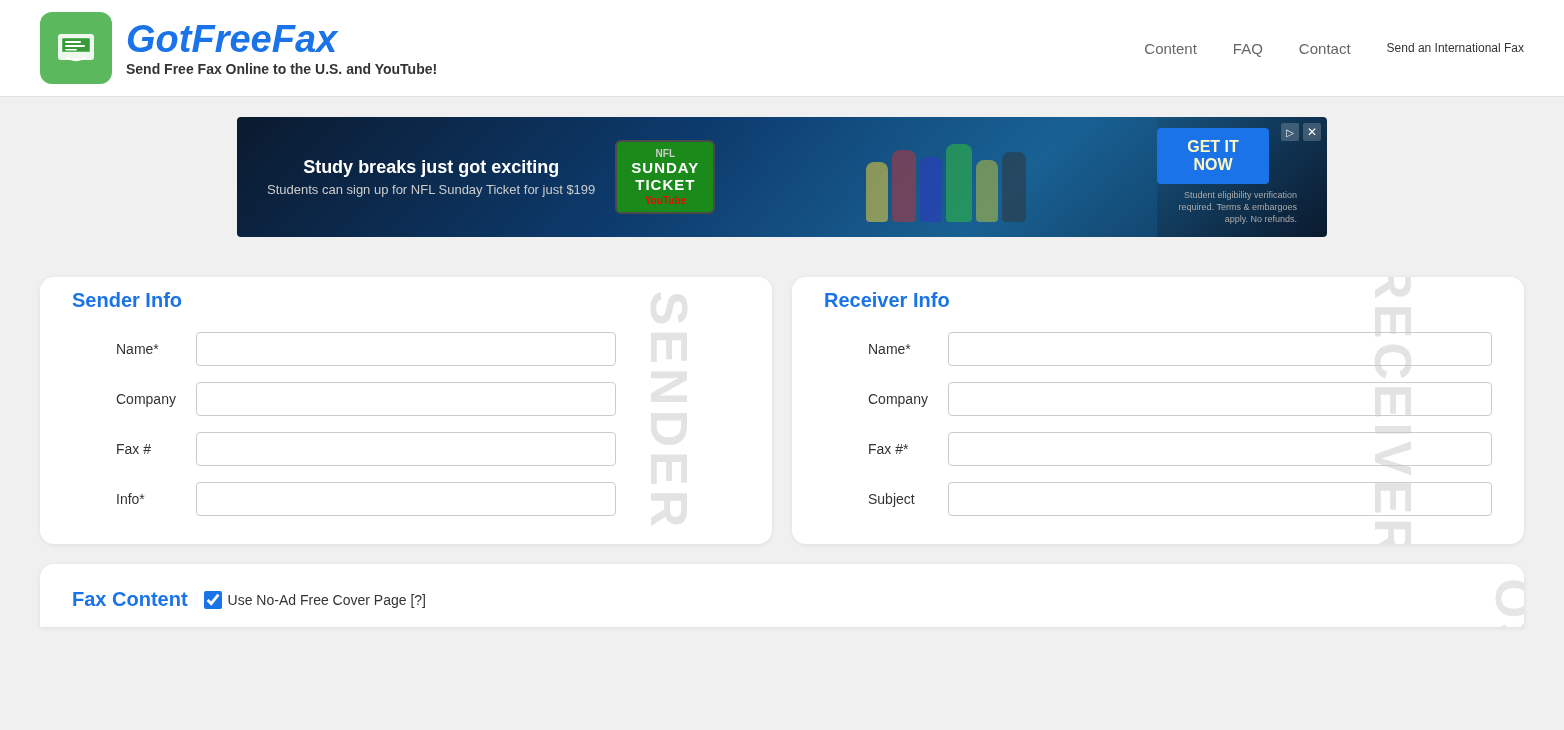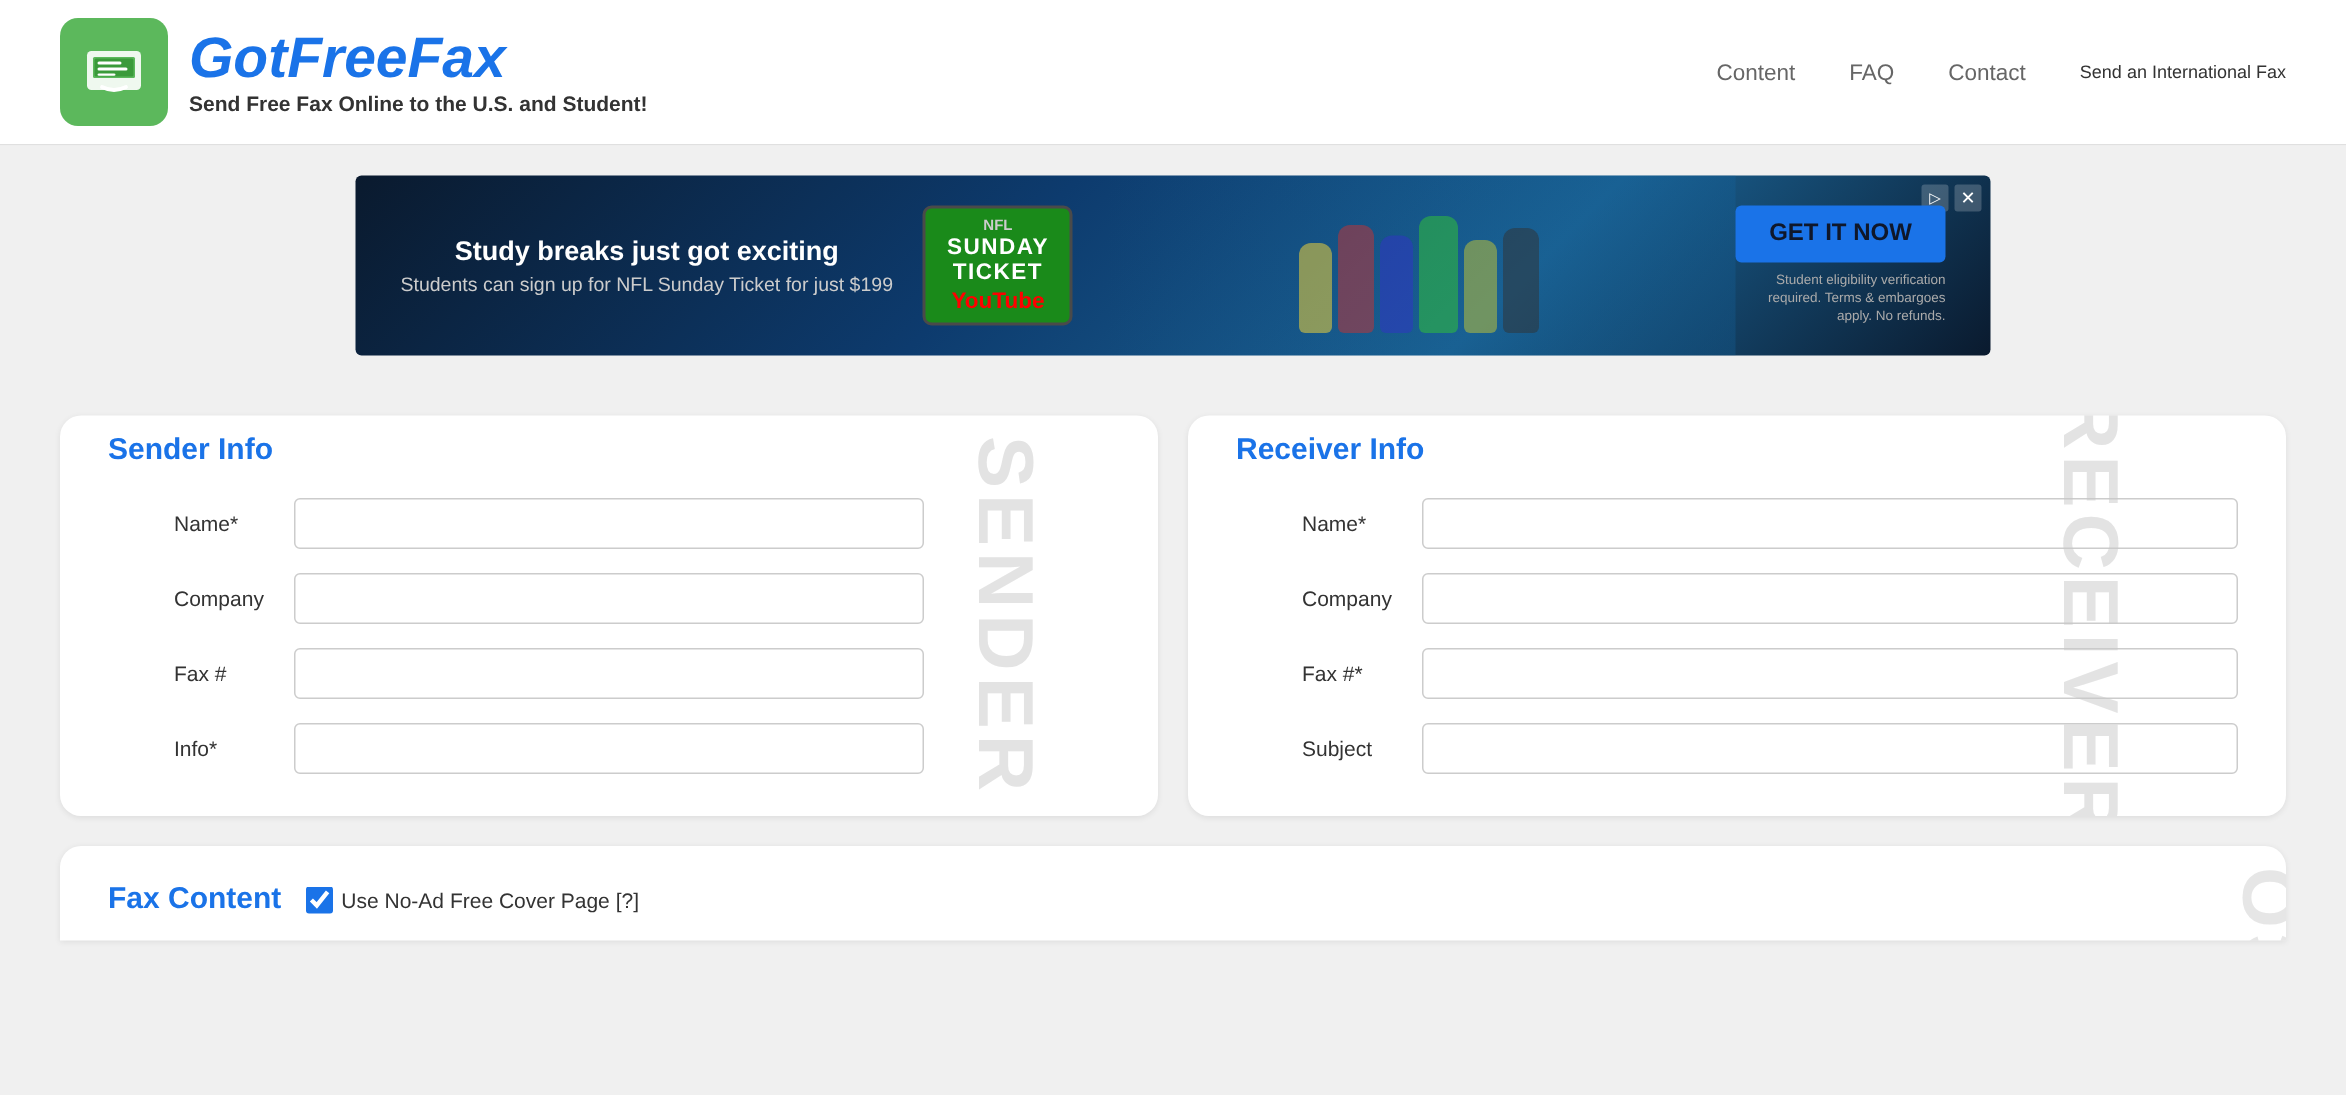--- a/index.html
+++ b/index.html
@@ -134,30 +134,30 @@
       height: 100%;
       position: relative;
     }
     .ad-cta-area {
       text-align: right;
       z-index: 2;
       flex-shrink: 0;
     }
     .ad-cta-btn {
       background: #1a73e8;
-      color: #0f172a;
+      color: #fef9c3;
       font-size: 16px;
       font-weight: bold;
       padding: 10px 20px;
       border-radius: 4px;
       border: none;
       cursor: pointer;
       display: block;
       margin-bottom: 6px;
-      width: 140px;
+      width: 112px;
     }
     .ad-cta-fine {
       font-size: 9px;
       color: #aaa;
       max-width: 140px;
       line-height: 1.3;
     }
     .ad-close-btn {
       position: absolute;
       top: 6px;
@@ -323,41 +323,41 @@
 
         <rect x="13" y="17" width="16" height="2" rx="1" fill="white"></rect>
         <rect x="13" y="21" width="20" height="2" rx="1" fill="white"></rect>
         <rect x="13" y="25" width="12" height="1.5" rx="1" fill="white"></rect>
 
         <path d="M16 34 Q24 38 32 34" stroke="white" stroke-width="2.5" fill="none" stroke-linecap="round"></path>
       </svg>
     </div>
     <div class="logo-text-block">
       <span class="logo-title">GotFreeFax</span>
-      <span class="logo-subtitle">Send Free Fax Online to the U.S. and Student!</span>
+      <span class="logo-subtitle">Send Free Fax Online to the U.S. and YouTube!</span>
     </div>
   </div>
   <nav class="header-nav">
     <a class="nav-link">Content</a>
     <a class="nav-link">FAQ</a>
     <a class="nav-link">Contact</a>
     <a class="nav-link nav-link-intl">Send an International Fax</a>
   </nav>
 </header>
 
 <div class="ad-section">
   <div class="ad-banner">
     <div class="ad-content-left">
       <div class="ad-main-text">Study breaks just got exciting</div>
       <div class="ad-sub-text">Students can sign up for NFL Sunday Ticket for just $199</div>
     </div>
     <div class="ad-ticket-badge">
       <div style="font-size:10px;color:#ccc;">NFL</div>
       <div class="sunday-ticket">SUNDAY<br>TICKET</div>
-      <div style="font-size:15px;color:#ff0000;margin-top:2px;">YouTube</div>
+      <div style="font-size:10px;color:#ff0000;margin-top:2px;">YouTube</div>
     </div>
 
     <div class="ad-players">
       <div style="display:flex;align-items:flex-end;gap:4px;height:90px;">
         <div style="width:22px;height:60px;background:rgba(255,220,50,0.5);border-radius:8px 8px 4px 4px;"></div>
         <div style="width:24px;height:72px;background:rgba(200,50,50,0.5);border-radius:8px 8px 4px 4px;"></div>
         <div style="width:22px;height:65px;background:rgba(50,50,200,0.5);border-radius:8px 8px 4px 4px;"></div>
         <div style="width:26px;height:78px;background:rgba(50,200,50,0.5);border-radius:8px 8px 4px 4px;"></div>
         <div style="width:22px;height:62px;background:rgba(200,200,50,0.5);border-radius:8px 8px 4px 4px;"></div>
         <div style="width:24px;height:70px;background:rgba(50,50,50,0.5);border-radius:8px 8px 4px 4px;"></div>

